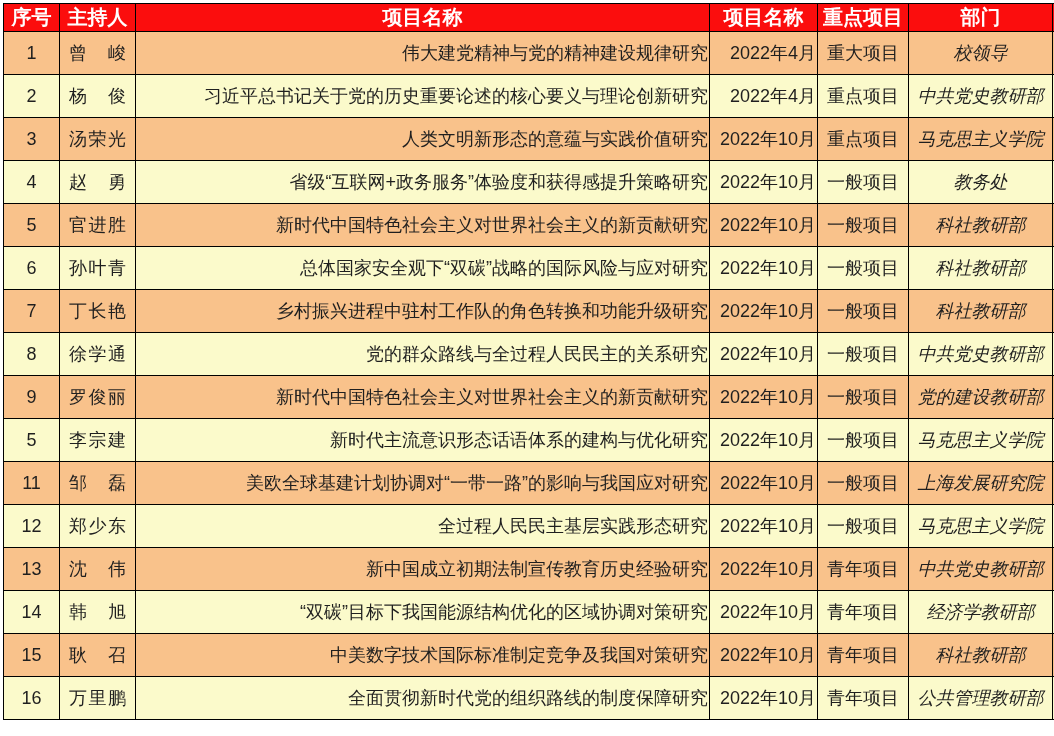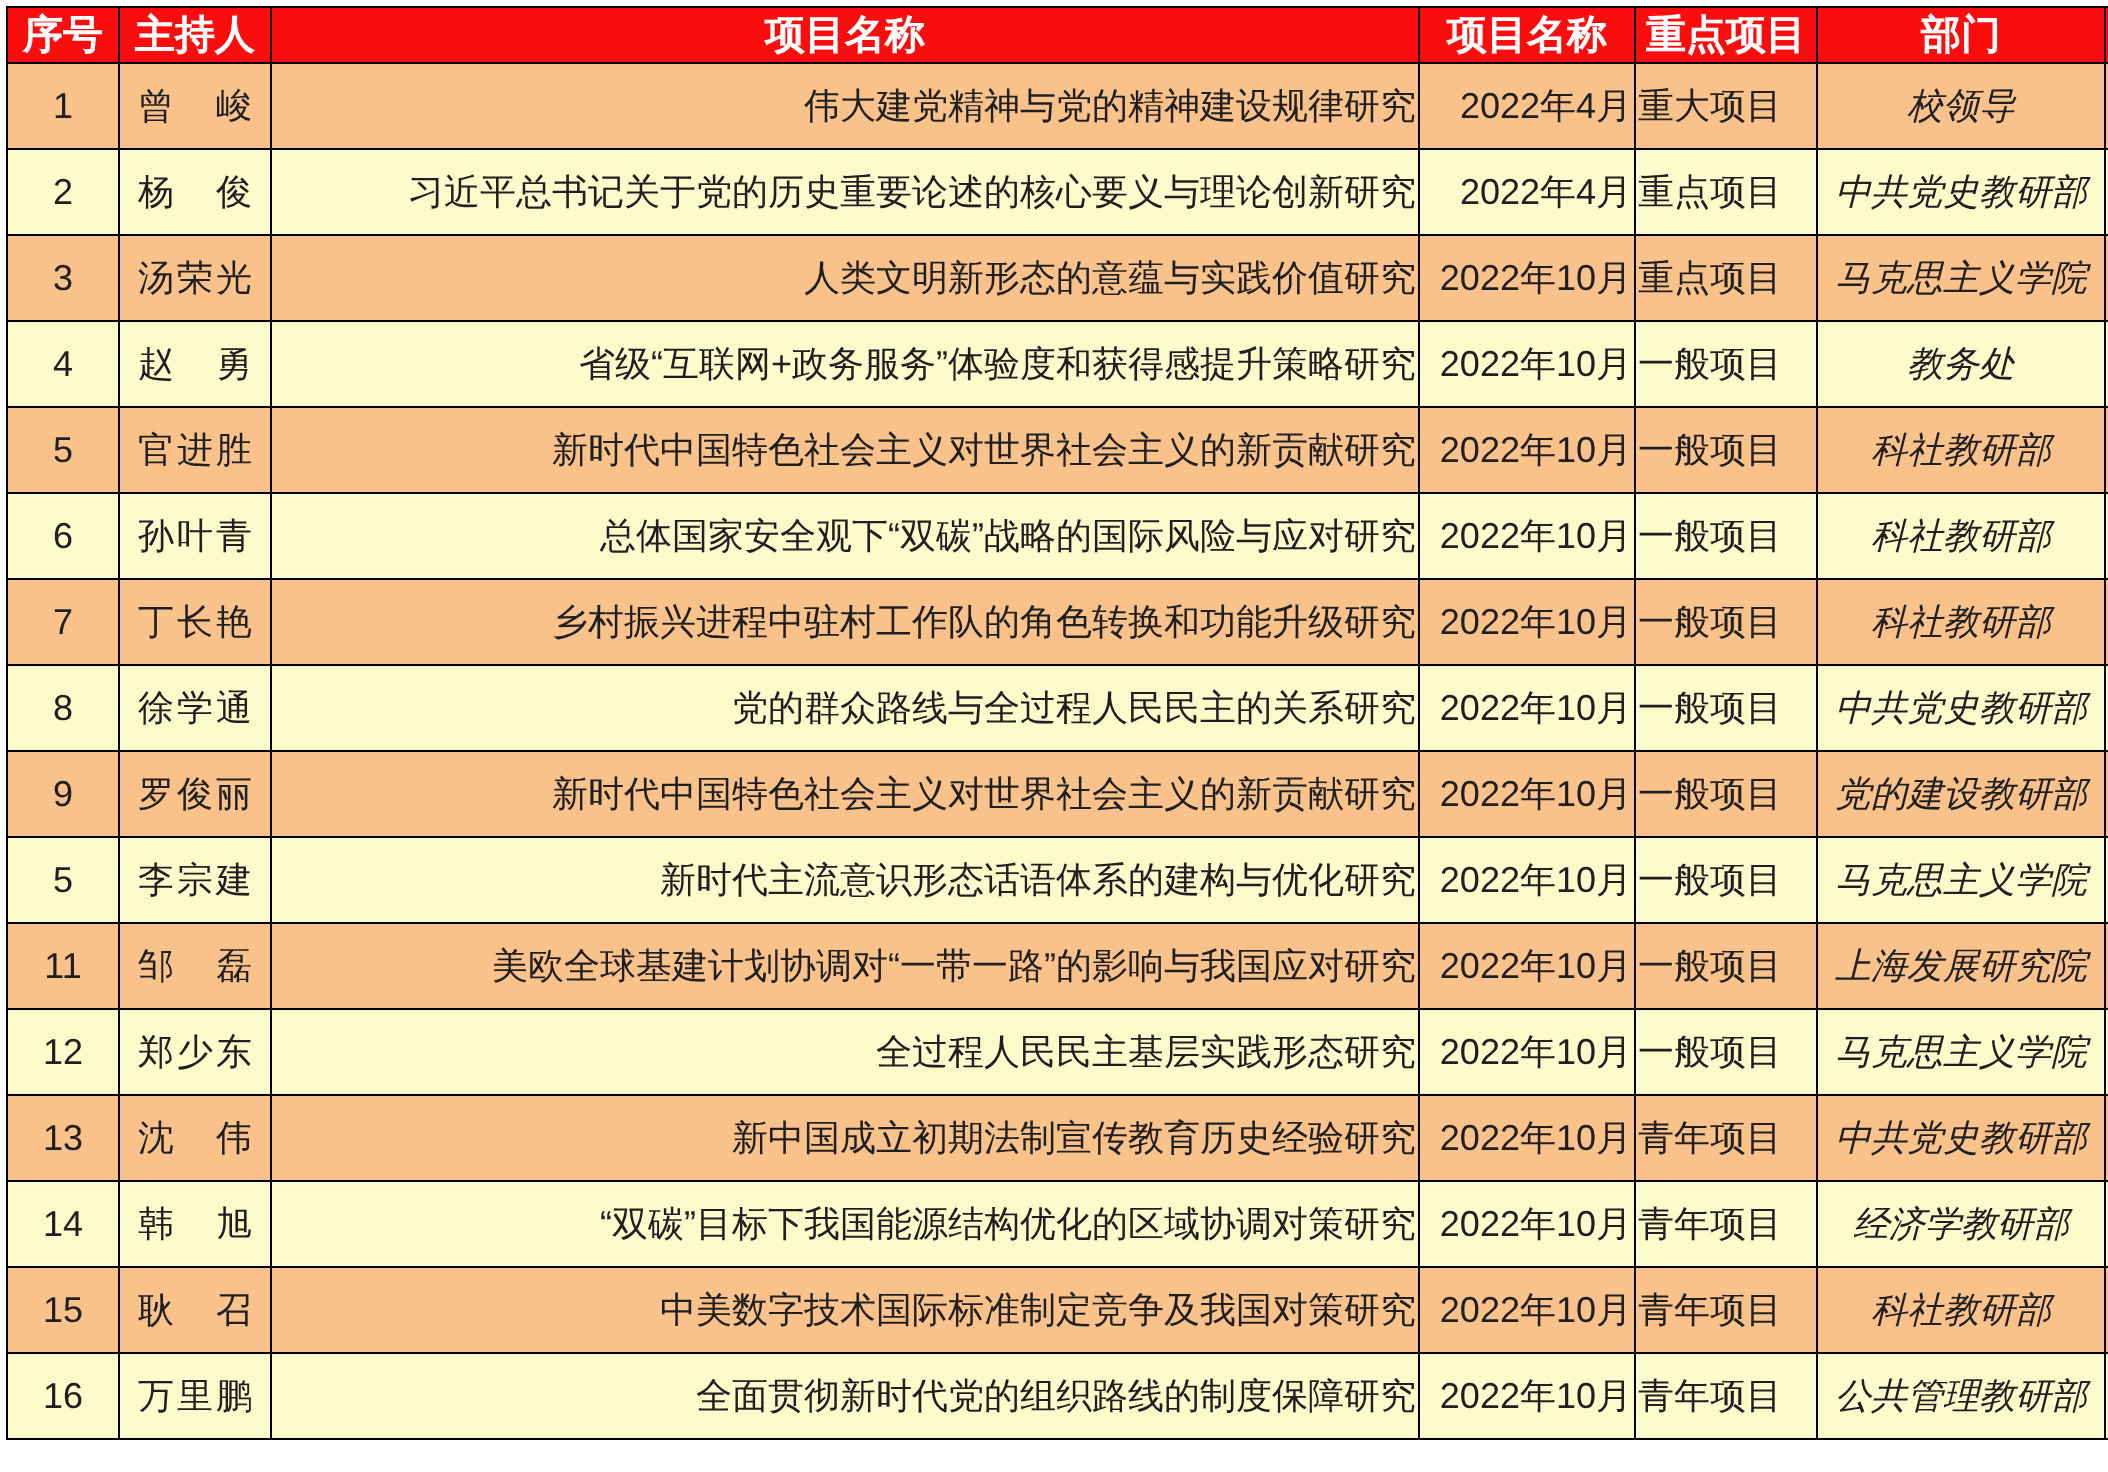--- a/index.html
+++ b/index.html
@@ -42,21 +42,21 @@
     height: 43px;
     font-size: 18px;
     color: #1f1f1f;
   }
   tbody tr.odd td  { background: #f9c28b; }
   tbody tr.even td { background: #fbfacb; }
   td.c-num      { text-align: center; }
   td.c-host     { text-align: justify; text-align-last: justify; padding: 0 9px; margin-top: 19px; }
   td.c-project  { text-align: right; padding-left: 8px; }
   td.c-date     { text-align: right; }
-  td.c-category { text-align: left; font-family: Liberation Serif, serif; }
+  td.c-category { text-align: center; font-family: Liberation Serif, serif; }
   td.c-dept     { text-align: center; font-style: italic; }
   td.c-sliver, th.c-sliver { padding: 0; }
 </style>
 </head>
 <body>
 
 <div id="sheet">
   <table>
     <colgroup>
       <col style="width:56px">

